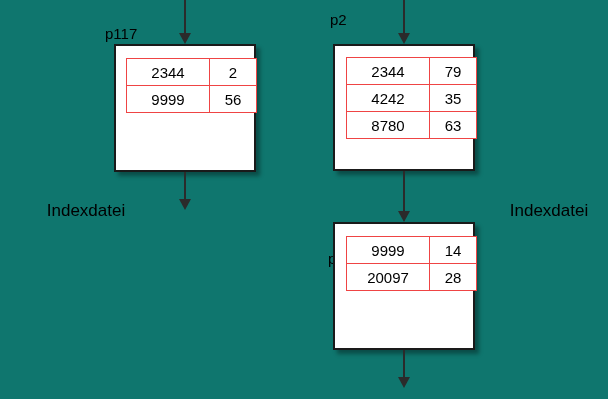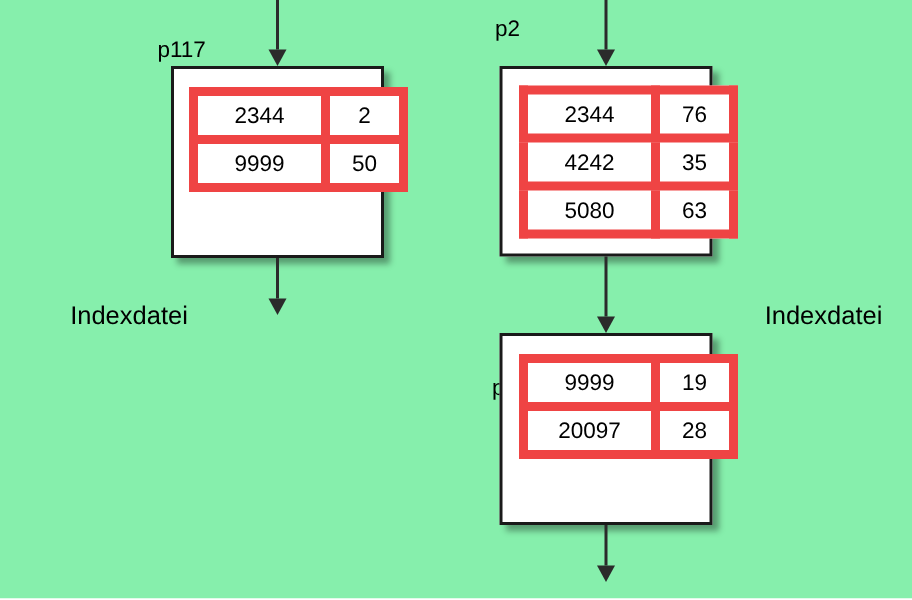--- a/index.html
+++ b/index.html
@@ -7,21 +7,21 @@
     padding: 0;
     background: #ffffff;
   }
   body {
     font-family: "Liberation Sans", sans-serif;
   }
   #canvas {
     position: relative;
     width: 608px;
     height: 399px;
-    background: #86efac;
+    background: #0f766e;
     overflow: hidden;
   }
 
   
   .block {
     position: absolute;
     background: #ffffff;
     border: 2px solid #1a1a1a;
     box-shadow: 4px 4px 4px rgba(0,0,0,0.35);
     box-sizing: border-box;
@@ -39,21 +39,21 @@
   }
 
   
   .entry-table {
     position: absolute;
     border-collapse: collapse;
     background: #ffffff;
     table-layout: fixed;
   }
   .entry-table td {
-    border: 6px solid #ef4444;
+    border: 1px solid #ef4444;
     text-align: center;
     vertical-align: middle;
     font-family: "Liberation Sans", sans-serif;
     font-size: 15px;
     color: #000000;
     height: 26px;
     padding: 0 2px;
   }
   .entry-table td.col-key   { width: 78px; }
   .entry-table td.col-ptr   { width: 42px; }
@@ -109,21 +109,21 @@
   <div class="block" style="left:114px; top:44px; width:142px; height:128px;"></div>
 
   <table class="entry-table" style="left:126px; top:58px;">
     <tbody>
         <tr>
       <td class="col-key">2344</td>
       <td class="col-ptr">2</td>
     </tr>
     <tr>
       <td class="col-key">9999</td>
-      <td class="col-ptr">50</td>
+      <td class="col-ptr">56</td>
     </tr>
   </tbody>
     </table>
 
   <div class="arrow" style="left:185px; top:172px; height:38px;">
     <div class="shaft" style="height:27px;"></div>
     <div class="head" style="top:27px;"></div>
   </div>
 
   <div class="arrow" style="left:404px; top:0px; height:44px;">
@@ -132,47 +132,47 @@
   </div>
 
   <div class="block-label" style="left:330px; top:11px;">p2</div>
 
   <div class="block" style="left:333px; top:44px; width:142px; height:127px;"></div>
 
   <table class="entry-table" style="left:346px; top:57px;">
     <tbody>
         <tr>
       <td class="col-key">2344</td>
-      <td class="col-ptr">76</td>
+      <td class="col-ptr">79</td>
     </tr>
     <tr>
       <td class="col-key">4242</td>
       <td class="col-ptr">35</td>
     </tr>
     <tr>
-      <td class="col-key">5080</td>
+      <td class="col-key">8780</td>
       <td class="col-ptr">63</td>
     </tr>
   </tbody>
     </table>
 
   <div class="arrow" style="left:404px; top:171px; height:51px;">
     <div class="shaft" style="height:40px;"></div>
     <div class="head" style="top:40px;"></div>
   </div>
 
   <div class="block-label" style="left:328px; top:203px;margin-top:47px;">p97</div>
 
   <div class="block" style="left:333px; top:222px; width:142px; height:128px;"></div>
 
   <table class="entry-table" style="left:346px; top:236px;">
     <tbody>
         <tr>
       <td class="col-key">9999</td>
-      <td class="col-ptr">19</td>
+      <td class="col-ptr">14</td>
     </tr>
     <tr>
       <td class="col-key">20097</td>
       <td class="col-ptr">28</td>
     </tr>
   </tbody>
     </table>
 
   <div class="arrow" style="left:404px; top:350px; height:38px;">
     <div class="shaft" style="height:27px;"></div>

